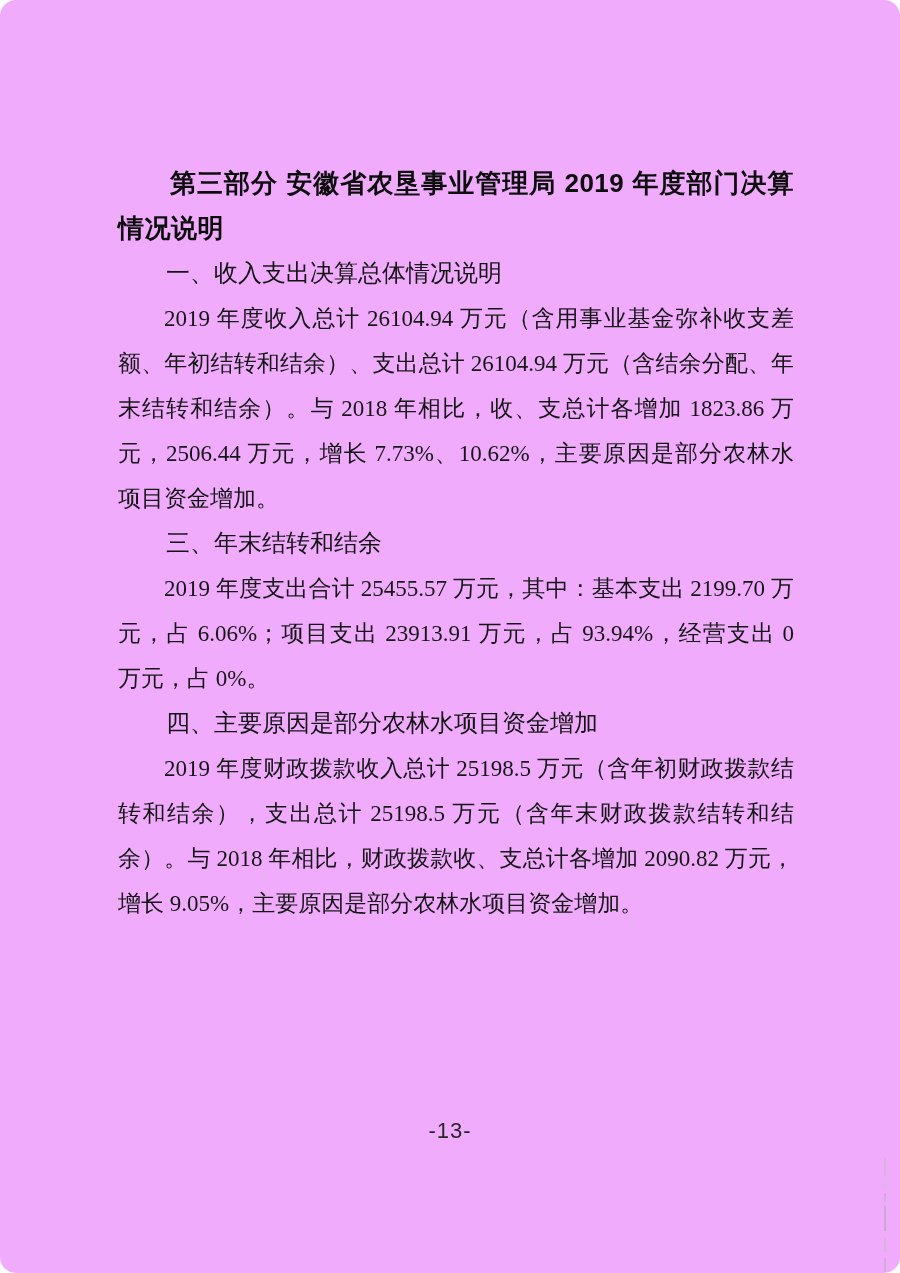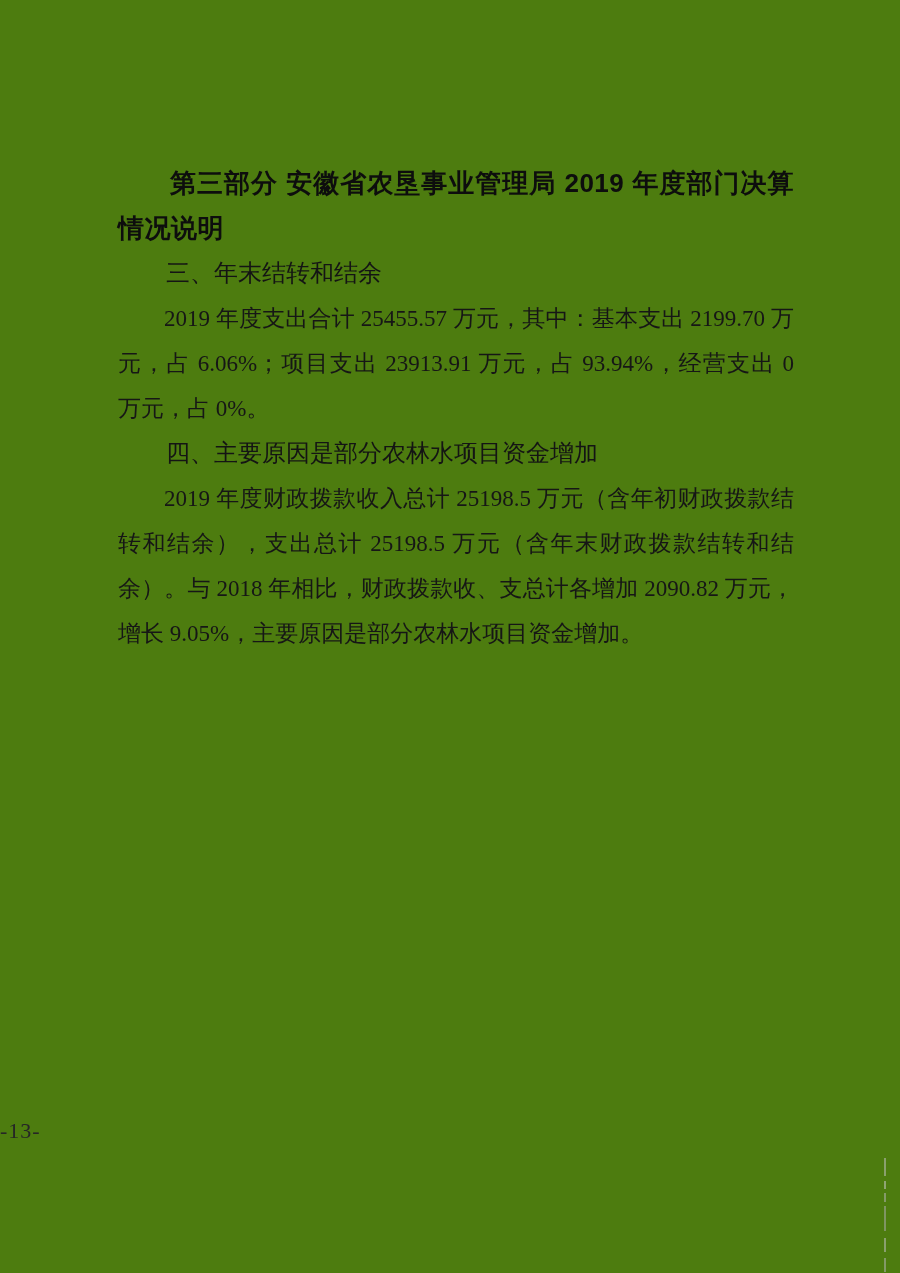--- a/index.html
+++ b/index.html
@@ -9,22 +9,23 @@
   body {
     width: 900px;
     height: 1273px;
     position: relative;
     background: #fbfbfa;
     overflow: hidden;
   }
   .page {
     position: absolute;
     inset: 0;
-    background: #4d7c0f;
+    background: #f0abfc;
     color: #161616;
+    border-radius: 16px;
   }
   .content {
     position: absolute;
     left: 118px;
     top: 161px;
     width: 676px;
   }
   .doc-title {
     margin: 0;
     font-family: "Liberation Sans", sans-serif;
@@ -56,22 +57,22 @@
     text-indent: 2em;
     text-align: justify;
     text-justify: inter-ideograph;
     color: #161616;
   }
   .page-number {
     position: absolute;
     left: 0;
     right: 0;
     top: 1118px;
-    text-align: left;
-    font-family: Liberation Serif, serif;
+    text-align: center;
+    font-family: Liberation Sans, sans-serif;
     font-size: 22px;
     letter-spacing: 1px;
     color: #262626;
   }
   .artifact {
     position: absolute;
     left: 884px;
     width: 2px;
     background: #bdbdbd;
     opacity: 0.55;
@@ -85,20 +86,24 @@
 </style>
 </head>
 <body>
 
 <div class="page">
 
   <div class="content">
 
     <h1 class="doc-title">第三部分  安徽省农垦事业管理局 2019 年度部门决算情况说明</h1>
 
+    <div class="section">
+      <h2 class="section-heading">一、收入支出决算总体情况说明</h2>
+      <p class="para">2019 年度收入总计 26104.94 万元（含用事业基金弥补收支差额、年初结转和结余）、支出总计 26104.94 万元（含结余分配、年末结转和结余）。与 2018 年相比，收、支总计各增加 1823.86 万元，2506.44 万元，增长 7.73%、10.62%，主要原因是部分农林水项目资金增加。</p>
+    </div>
 
 
     <div class="section">
       <h2 class="section-heading">三、年末结转和结余</h2>
       <p class="para">2019 年度支出合计 25455.57 万元，其中：基本支出 2199.70 万元，占 6.06%；项目支出 23913.91 万元，占 93.94%，经营支出 0 万元，占 0%。</p>
     </div>
 
     <div class="section">
       <h2 class="section-heading">四、主要原因是部分农林水项目资金增加</h2>
       <p class="para">2019 年度财政拨款收入总计 25198.5 万元（含年初财政拨款结转和结余），支出总计 25198.5 万元（含年末财政拨款结转和结余）。与 2018 年相比，财政拨款收、支总计各增加 2090.82 万元，增长 9.05%，主要原因是部分农林水项目资金增加。</p>

